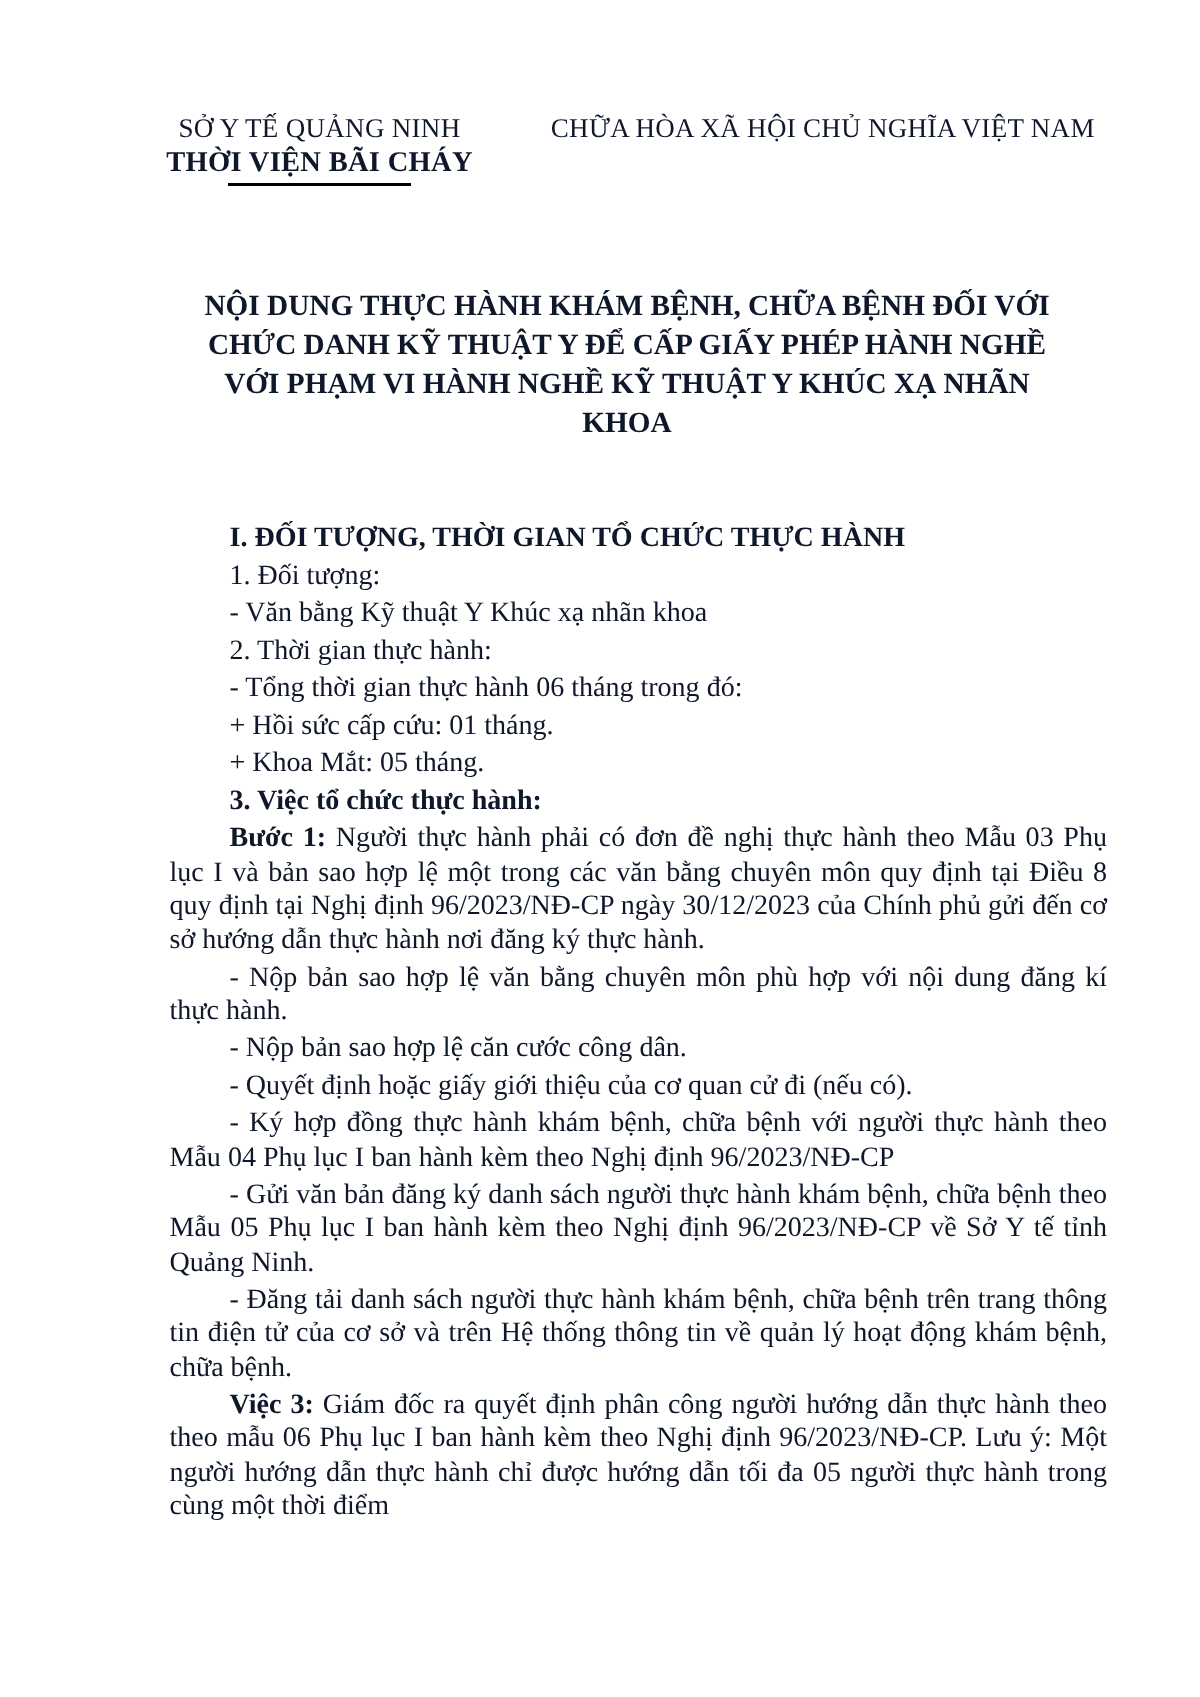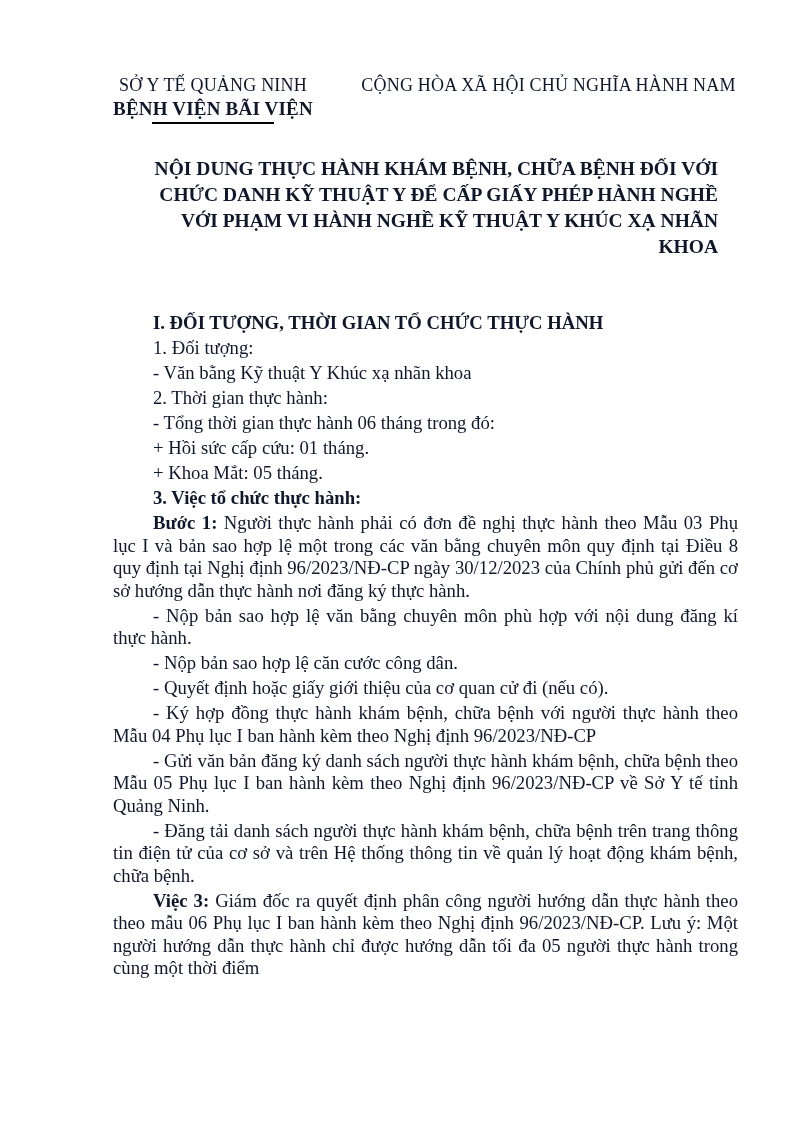--- a/index.html
+++ b/index.html
@@ -26,24 +26,24 @@
   .hdr-underline {
     width:122px; height:2px; background:#000; margin:1px auto 0;
   }
   .motto-underline {
     display:inline-block;
     border-bottom:2px solid #000;
     padding:0 2px 2px;
   }
   
   .doc-title {
-    margin:32px auto 0;
+    margin:68px auto 0;
     margin-left:118px;
     width:600px;
-    text-align:right;
+    text-align:center;
     font-weight:bold;
     font-size:19.5px;
     line-height:26px;
   }
   
   .body-text {
     margin-top:52px;
     padding:0 62px 0 113px;
   }
   .body-text p {
@@ -57,25 +57,25 @@
   p.sec-heading { font-weight:bold; text-align:left; }
 </style>
 </head>
 <body>
 
 <div class="page">
 
   <div class="header">
     <div class="hdr-col hdr-left">
       <div class="hdr-line1">SỞ Y TẾ QUẢNG NINH</div>
-      <div class="hdr-line2">BỆNH VIỆN BÃI VIỆN</div>
+      <div class="hdr-line2">THỜI VIỆN BÃI CHÁY</div>
       <div class="hdr-underline"></div>
     </div>
     <div class="hdr-col hdr-right">
-      <div class="hdr-line1">CỘNG HÒA XÃ HỘI CHỦ NGHĨA HÀNH NAM</div>
+      <div class="hdr-line1">CHỮA HÒA XÃ HỘI CHỦ NGHĨA VIỆT NAM</div>
     </div>
   </div>
 
   <div class="doc-title">NỘI DUNG THỰC HÀNH KHÁM BỆNH, CHỮA BỆNH ĐỐI VỚI CHỨC DANH KỸ THUẬT Y ĐỂ CẤP GIẤY PHÉP HÀNH NGHỀ VỚI PHẠM VI HÀNH NGHỀ KỸ THUẬT Y KHÚC XẠ NHÃN KHOA</div>
 
   <div class="body-text">
     <p class="sec-heading">I. ĐỐI TƯỢNG, THỜI GIAN TỔ CHỨC THỰC HÀNH</p>
 
     <p>1. Đối tượng:</p>
     <p>- Văn bằng Kỹ thuật Y Khúc xạ nhãn khoa</p>

